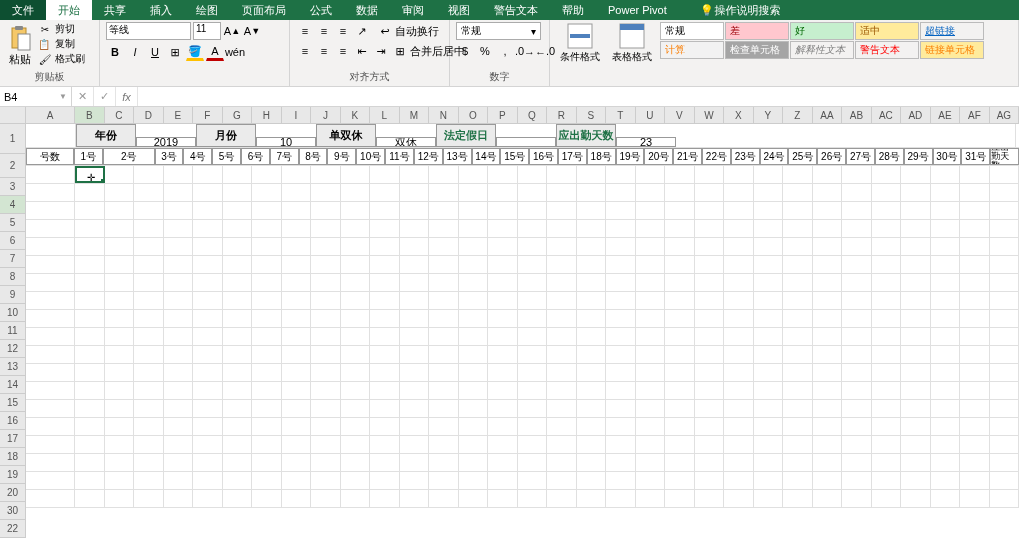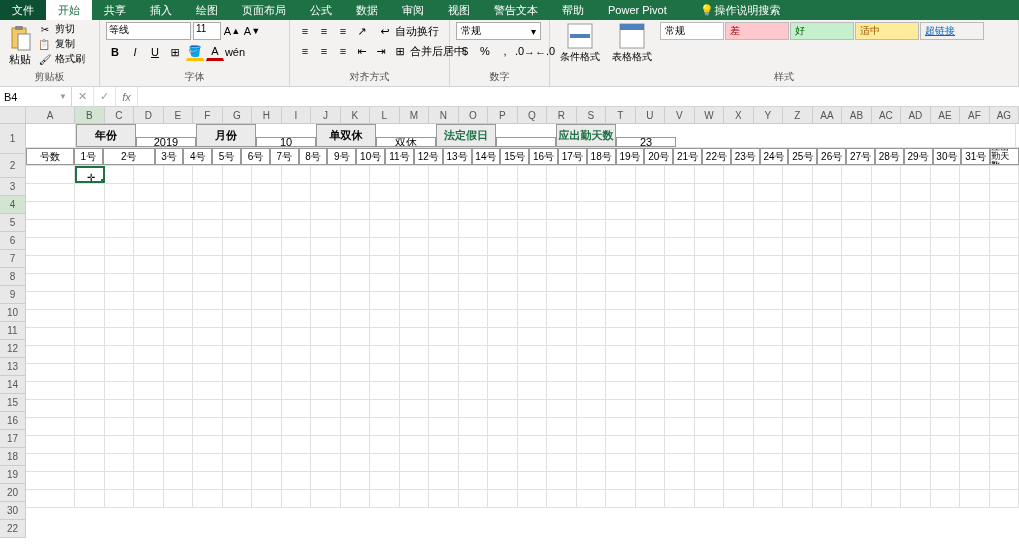--- a/index.html
+++ b/index.html
@@ -156,21 +156,20 @@
           <div class="icon-btn">
               <u>U</u>
             </div>
           <div class="icon-btn">⊞</div>
           <div class="icon-btn" style="border-bottom:3px solid #ffc000">🪣</div>
           <div class="icon-btn" style="border-bottom:3px solid #c00000">A</div>
           <div class="icon-btn">wén</div>
         </div>
       </div>
     </div>
-    <div class="group-label">字体</div>
   </div>
 
   <div class="ribbon-group align-group" style="width:160px">
     <div class="group-content">
       <div class="align-row">
         <div class="icon-btn">≡</div>
         <div class="icon-btn">≡</div>
         <div class="icon-btn">≡</div>
         <div class="icon-btn">↗</div>
         <div class="btn-row" style="margin-left:6px">
@@ -229,23 +228,29 @@
         <span>表格格式</span>
       </div>
       <div class="cell-styles">
         <div class="cell-style-row">
           <div class="cell-style cs-normal">常规</div>
           <div class="cell-style cs-bad">差</div>
           <div class="cell-style cs-good">好</div>
           <div class="cell-style cs-neutral">适中</div>
           <div class="cell-style cs-link">超链接</div>
         </div>
+        <div class="cell-style-row">
+          <div class="cell-style cs-calc">计算</div>
+          <div class="cell-style cs-check">检查单元格</div>
+          <div class="cell-style cs-explan">解释性文本</div>
+          <div class="cell-style cs-warn">警告文本</div>
+          <div class="cell-style cs-linked">链接单元格</div>
+        </div>
       </div>
     </div>
-    <div class="group-label">样式</div>
   </div>
 </div>
 
 <div class="namebox-row">
   <div class="namebox">
       <span>B4</span>
       <span class="namebox-dd">▼</span>
     </div>
   <div class="fx-btns">
     <div class="fx-btn">✕</div>

